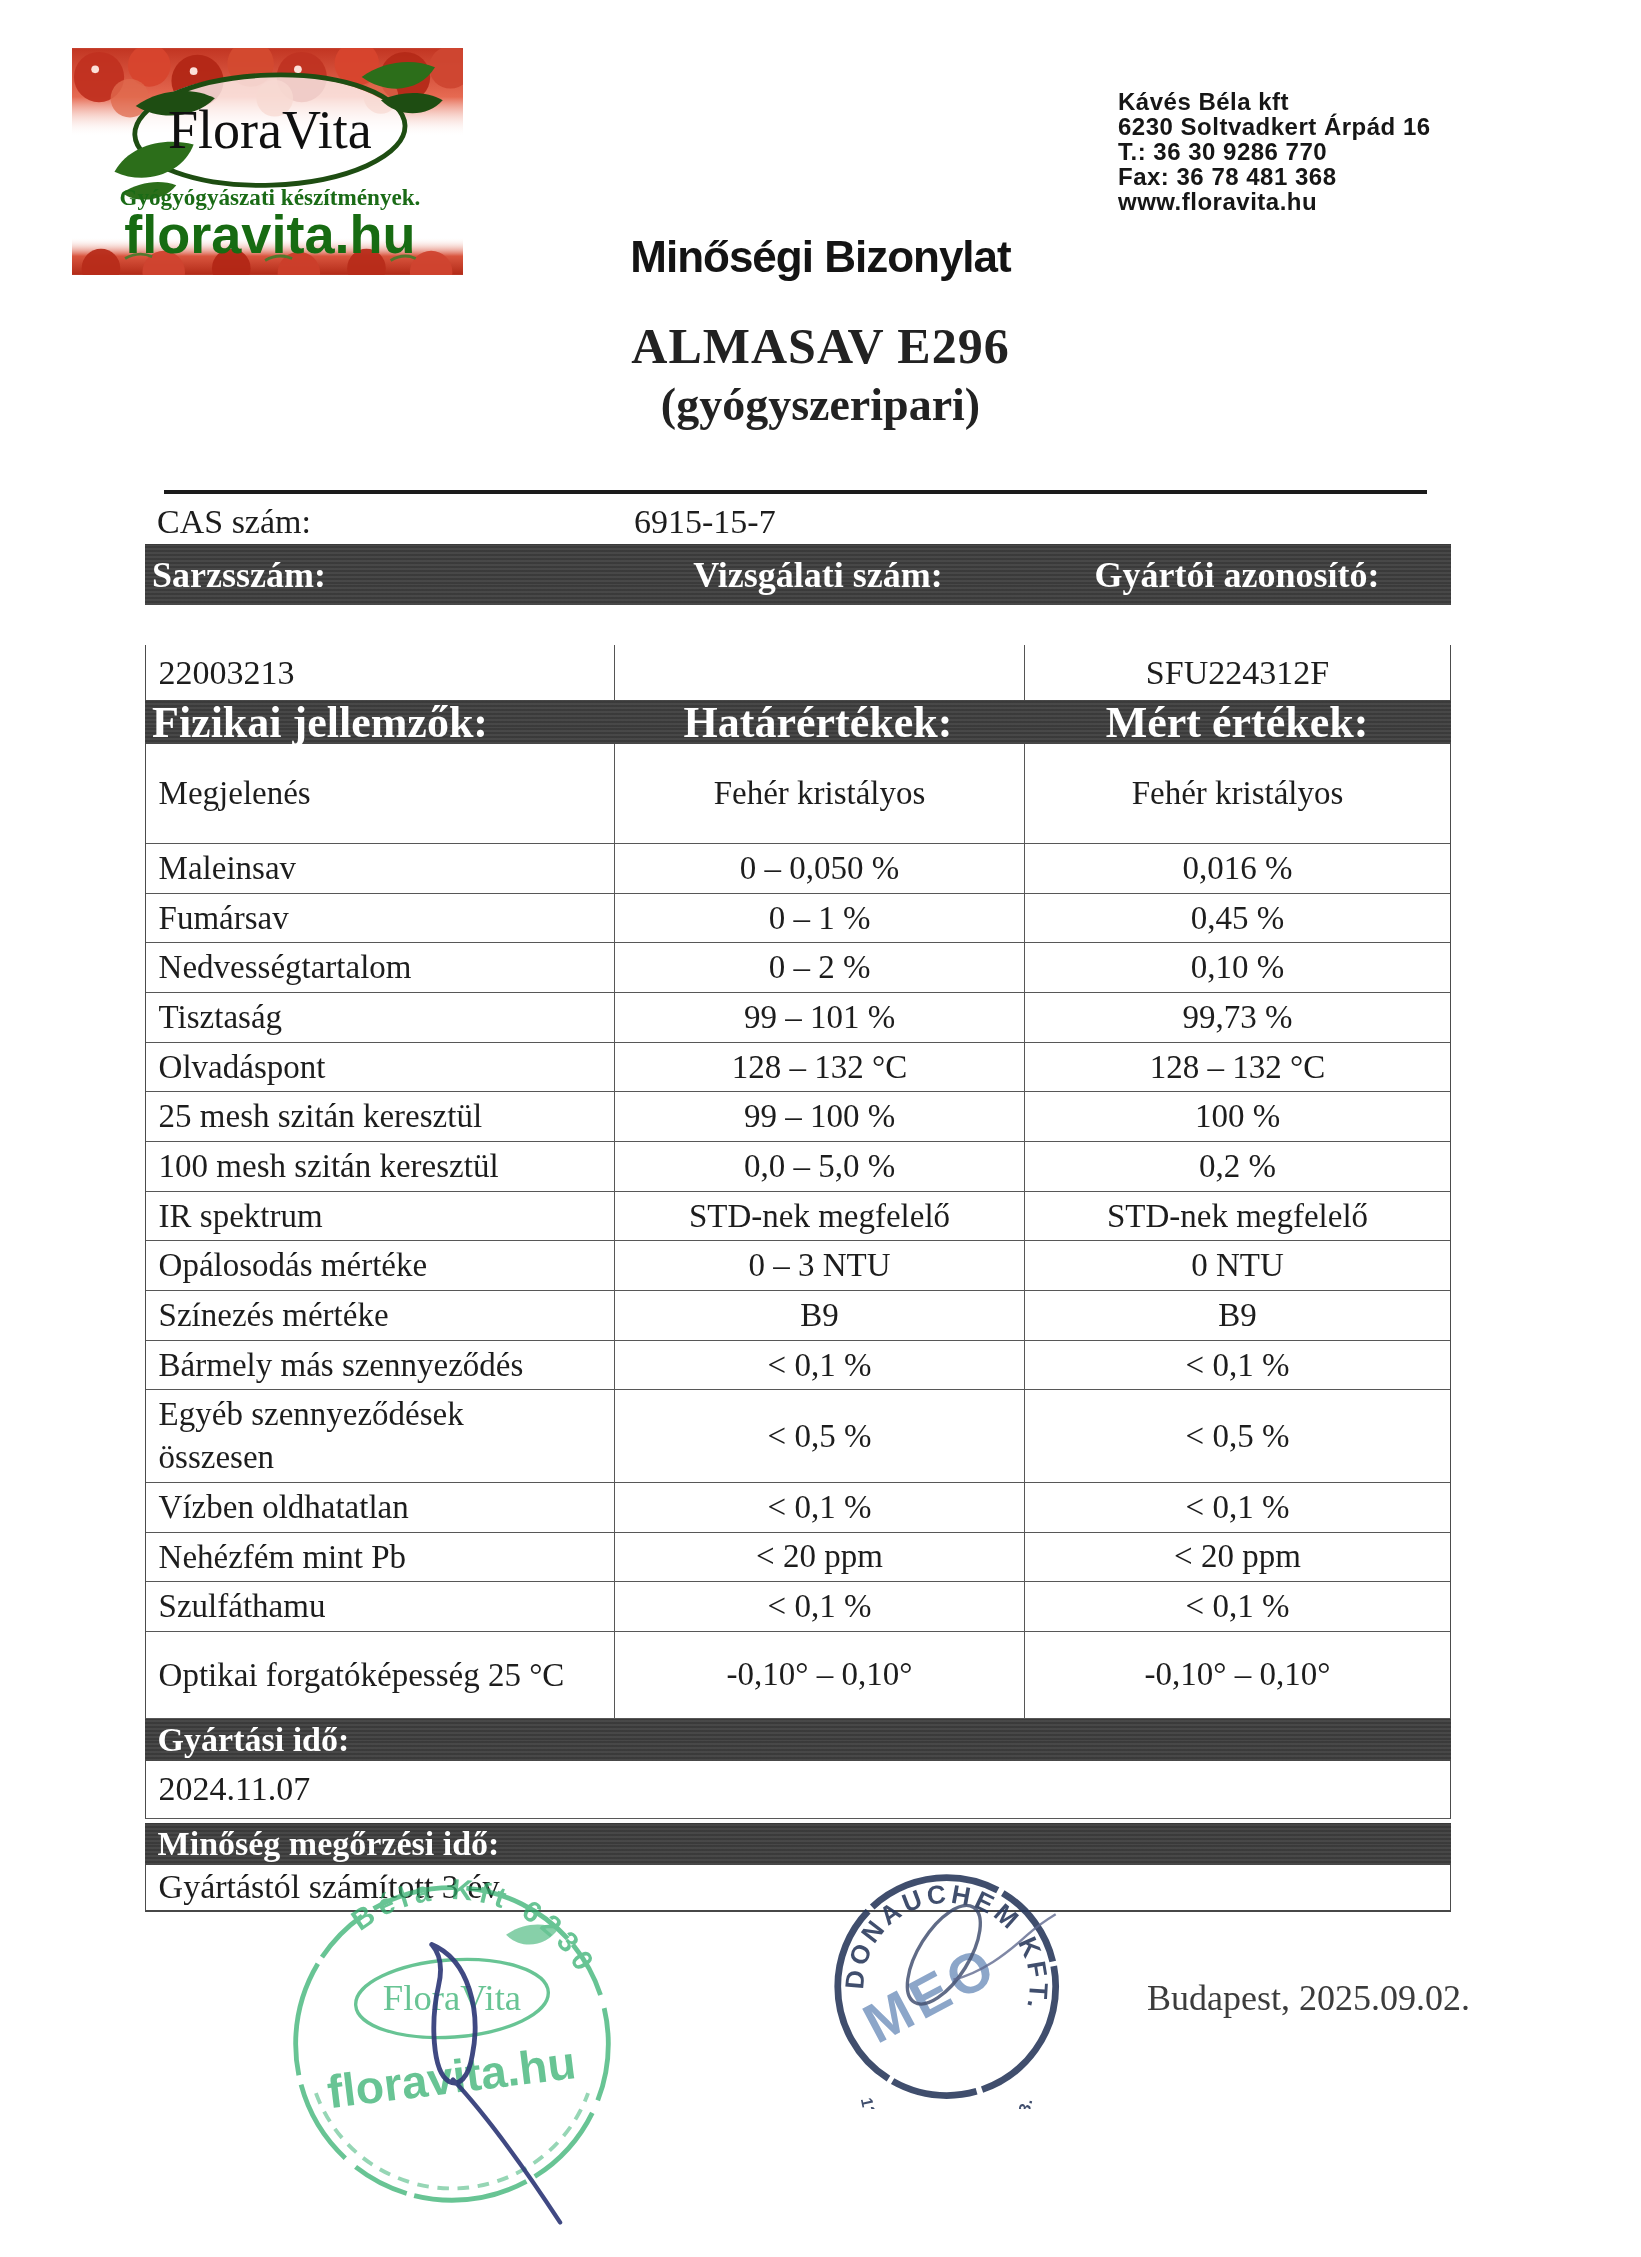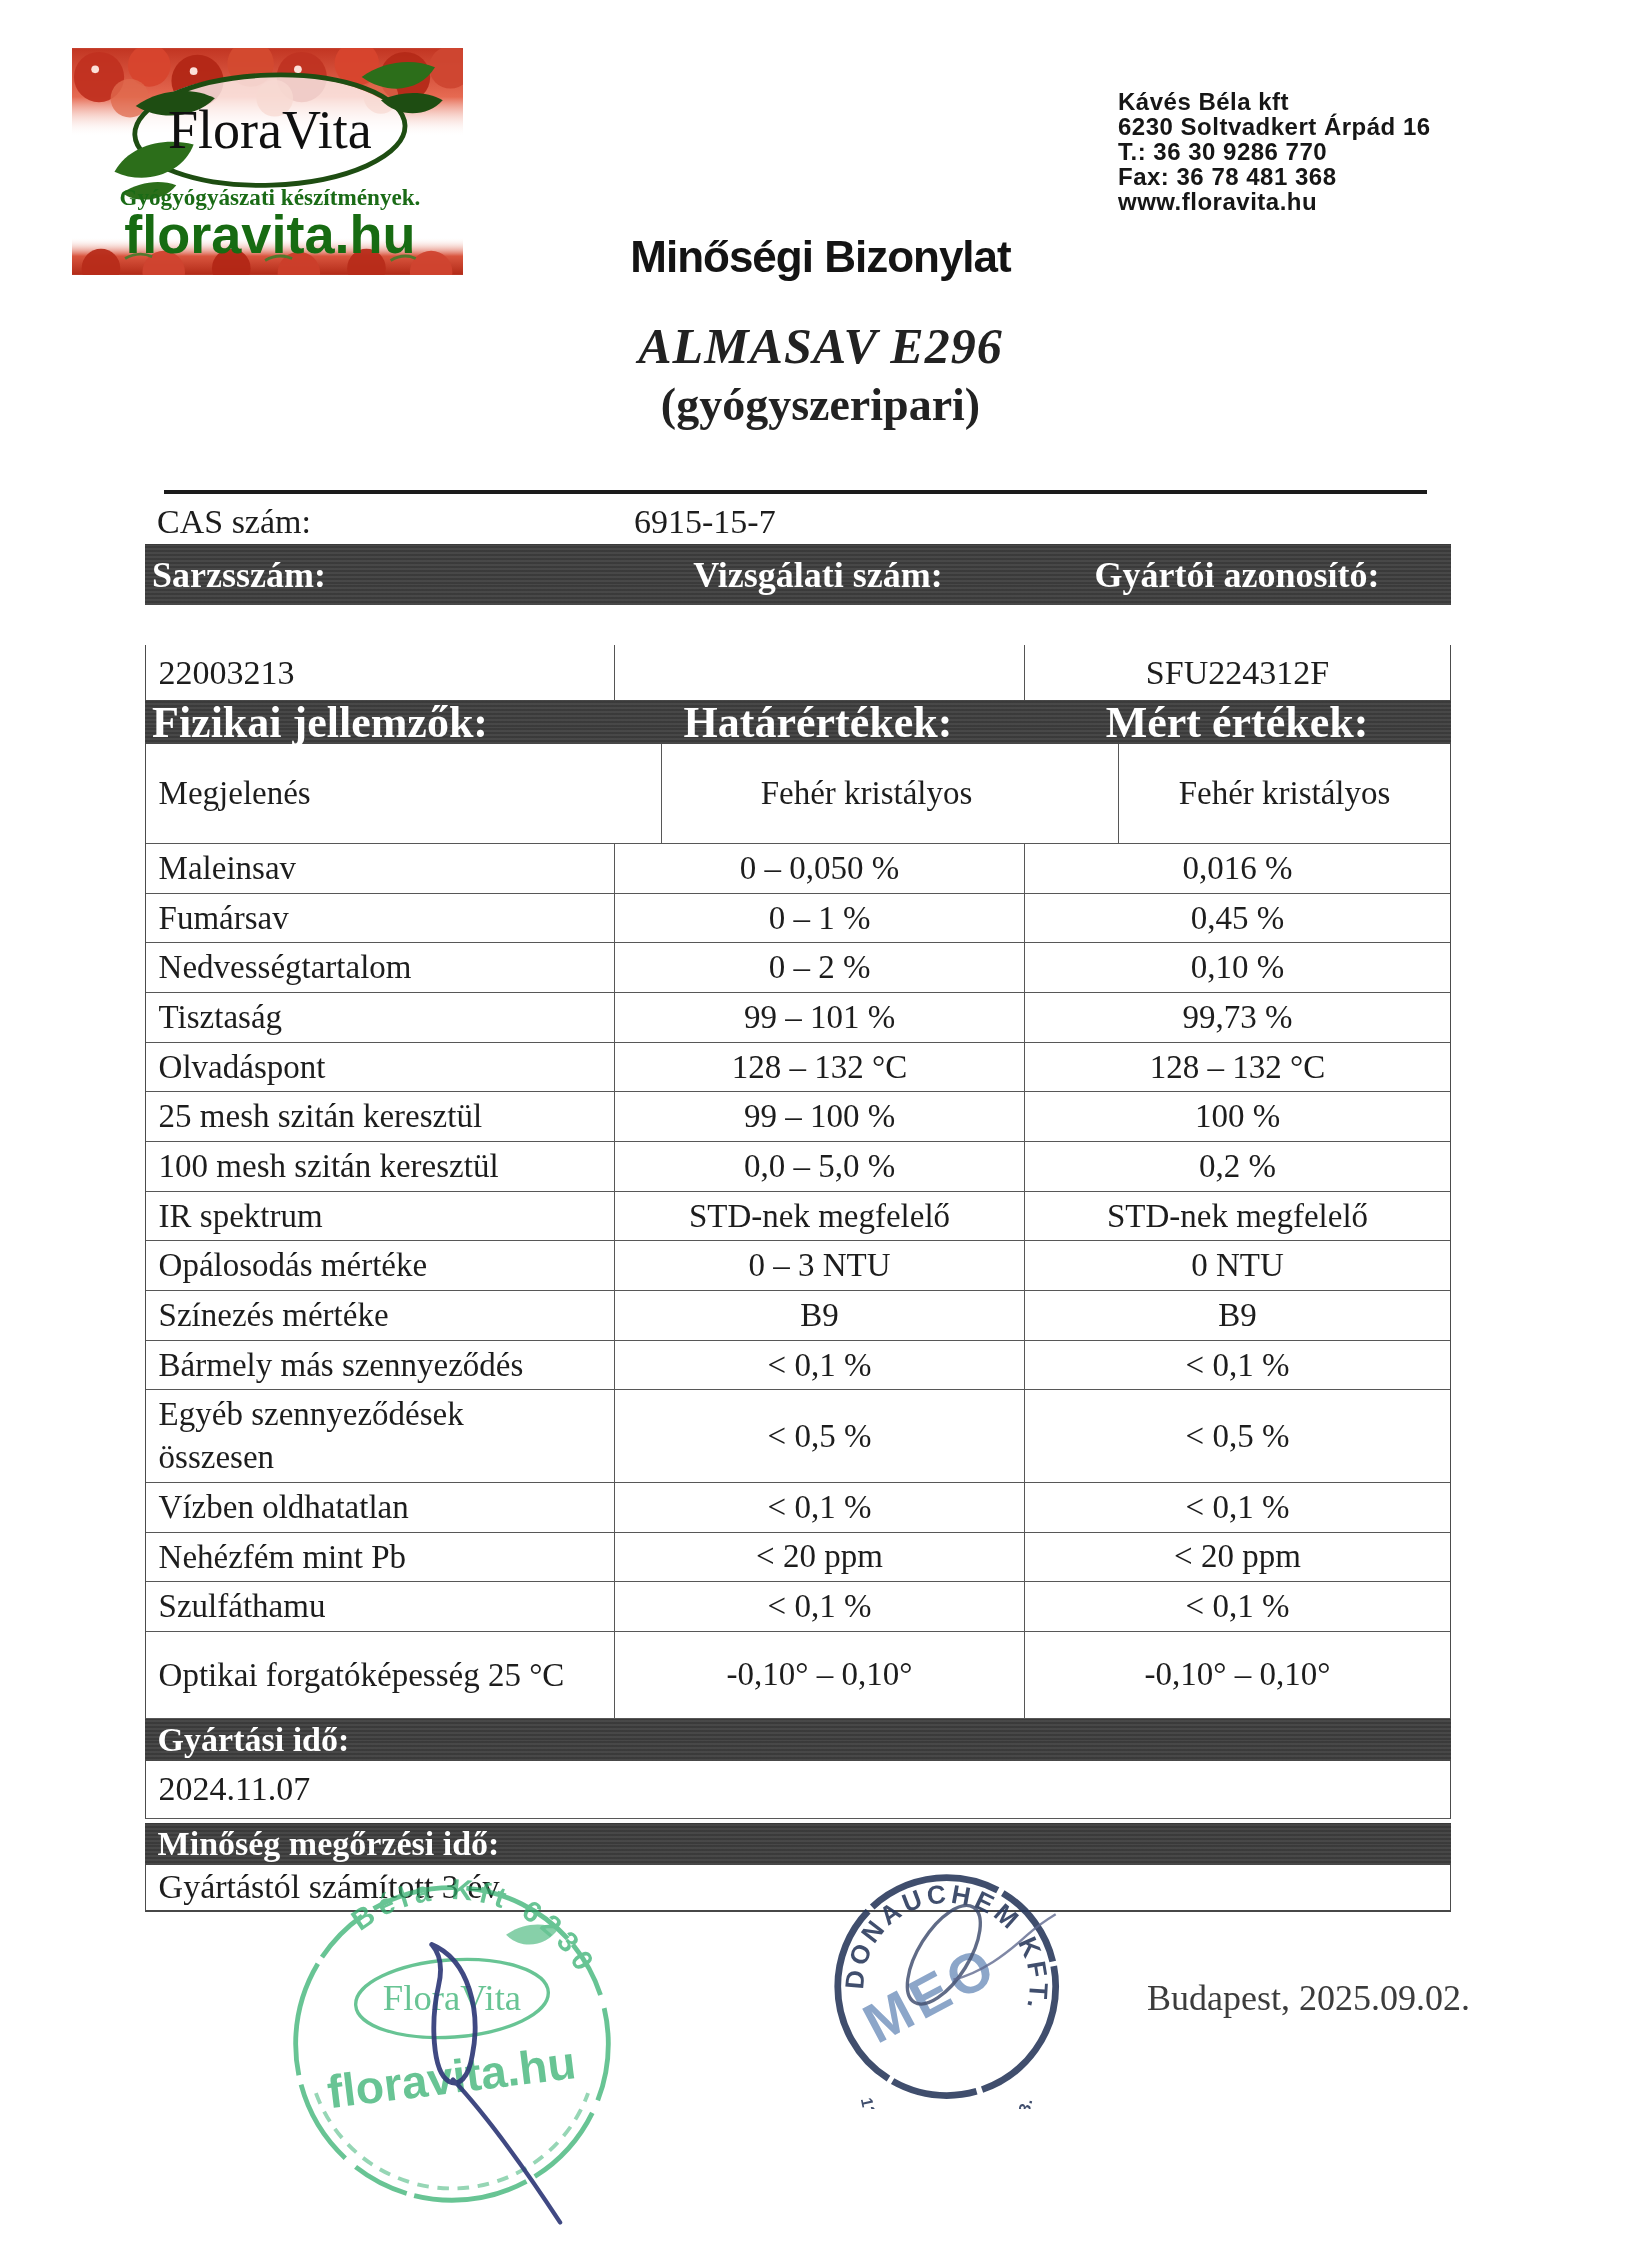--- a/index.html
+++ b/index.html
@@ -12,21 +12,21 @@
   
   #logo { left:72px; top:48px; width:391px; height:227px; }
 
   
   #contact { left:1118px; top:89px; font-family:"Liberation Sans", sans-serif; font-weight:bold;
              font-size:24px; line-height:25px; color:#161616; letter-spacing:0.5px; }
 
   
   #doc-title { left:0; right:0; top:232px; text-align:center; font-family:"Liberation Sans", sans-serif;
                font-weight:bold; font-size:44px; color:#141414; letter-spacing:-1px; }
-  #product-title { left:0; right:0; top:317px; text-align:center; font-weight:bold; font-size:50px; color:#222; letter-spacing:1px;font-style:italic; }
+  #product-title { left:0; right:0; top:317px; text-align:center; font-weight:bold; font-size:50px; color:#222; letter-spacing:1px; }
   #grade-title { left:0; right:0; top:378px; text-align:center; font-weight:bold; font-size:46px; color:#222; }
 
   
   #cas-line { left:164px; top:490px; width:1263px; height:3.9px; background:#1b1b1b; }
   #cas-label { left:157px; top:503px; font-size:34px; color:#1d1d1d; }
   #cas-value { left:634px; top:503px; font-size:34px; color:#1d1d1d; }
 
   
   #table { left:145px; top:544px; width:1306px; }
   .band { background:#3e3e3e; color:#ffffff; font-weight:bold; display:flex; align-items:center;
@@ -44,21 +44,21 @@
   #batch-values .c1 { width:468px; padding-left:12.6px; }
   #batch-values .c2 { width:410px; border-left:1.9px solid #555; justify-content:center; }
   #batch-values .c3 { flex:1; border-left:1.9px solid #555; justify-content:center; }
 
   #rows { border-left:1.9px solid #4c4c4c; border-right:1.9px solid #4c4c4c; }
   .trow { display:flex; align-items:stretch; border-bottom:1.9px solid #575757; min-height:49px; font-size:33px; color:#1d1d1d; }
   .trow > div { display:flex; align-items:center; }
   .trow .c1 { width:468px; padding:2.9px 48px 2.9px 12.6px; line-height:1.3; }
   .trow .c2 { width:410px; border-left:1.9px solid #575757; justify-content:center; text-align:center; }
   .trow .c3 { flex:1; border-left:1.9px solid #575757; justify-content:center; text-align:center; }
-  .trow:nth-of-type(1)  { min-height:100px;gap:47px; }
+  .trow:nth-of-type(1)  { min-height:100px; }
   .trow:nth-of-type(13) { min-height:88px; }
   .trow:nth-of-type(17) { min-height:87px; }
 
   .value-row { border-left:1.9px solid #4c4c4c; border-right:1.9px solid #4c4c4c; border-bottom:1.9px solid #575757;
                font-size:34px; color:#1d1d1d; display:flex; align-items:center; padding-left:12.6px; }
   #prod-value { height:58px; margin-bottom:3.9px; }
   #shelf-value { height:47px; border-bottom:2.9px solid #474747; }
 
   
   #place-date { left:1147px; top:1977px; font-size:36px; color:#3c3c3c; }

